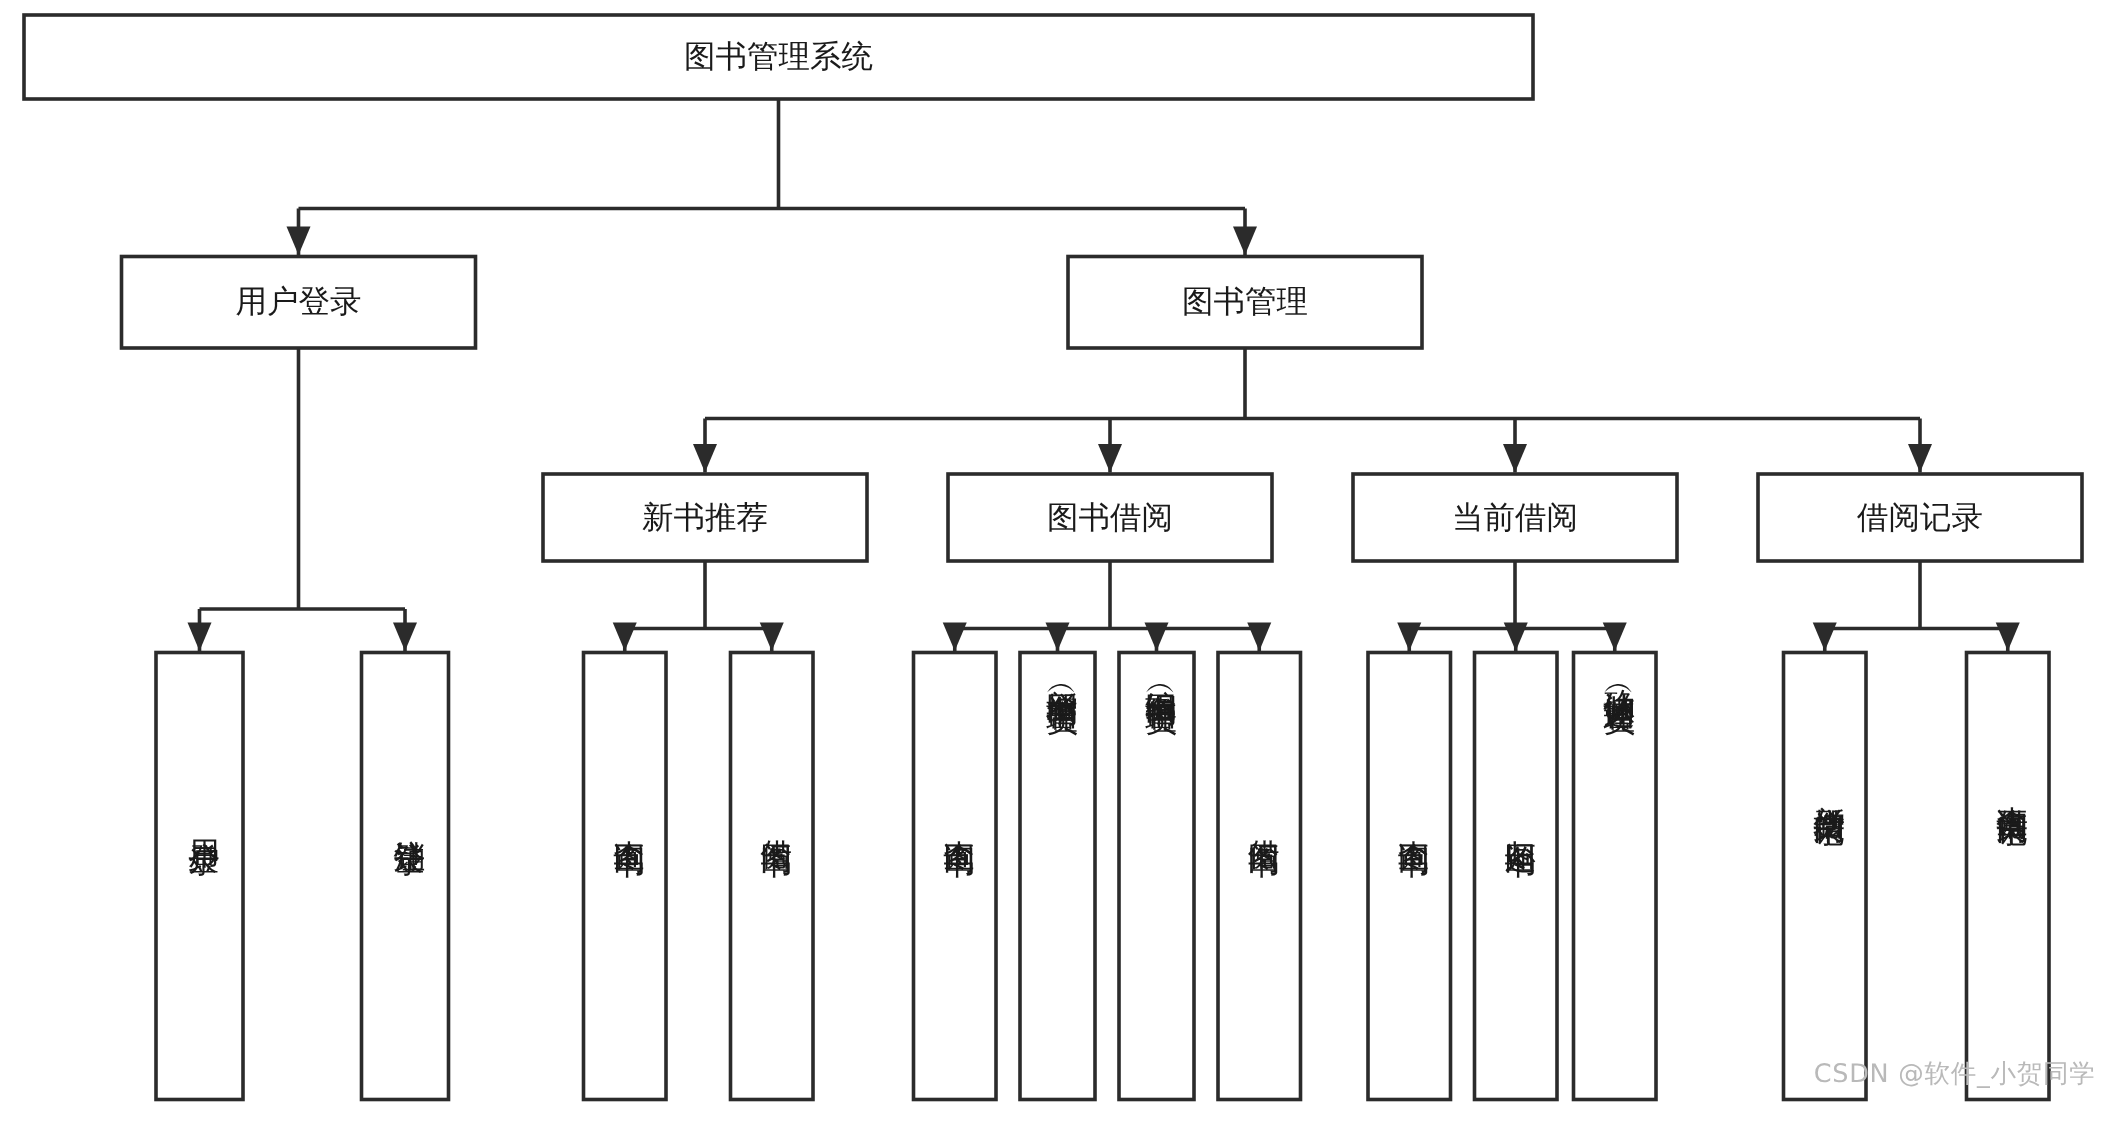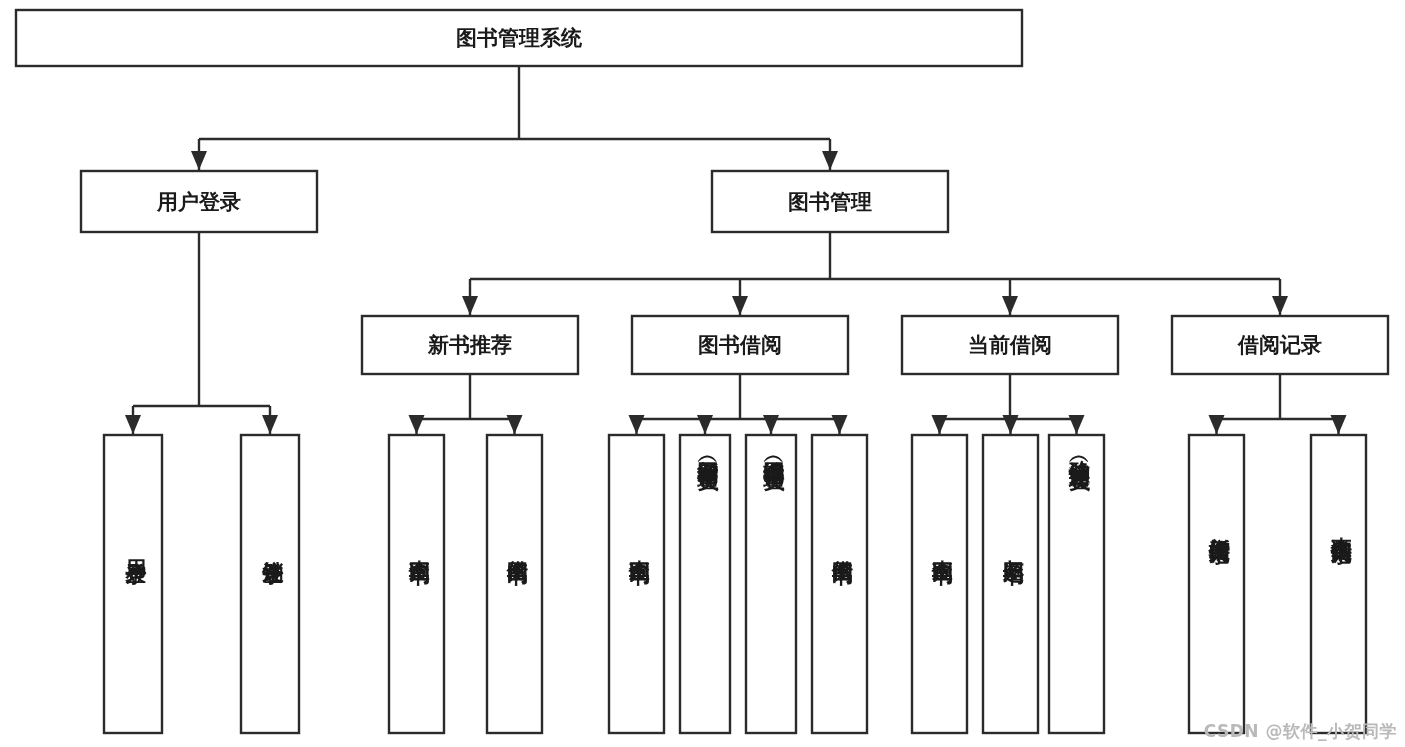--- a/index.html
+++ b/index.html
@@ -11,21 +11,20 @@
     width: 1405px;
     height: 747px;
     font-family: "DejaVu Sans", "Liberation Sans", sans-serif;
     overflow: hidden;
   }
   #diagram-root {
     position: relative;
     width: 1405px;
     height: 747px;
     background: #ffffff;
-    font-weight: bold;
   }
   svg#diagram-svg {
     position: absolute;
     top: 0;
     left: 0;
     width: 1405px;
     height: 747px;
   }
   .node-rect {
     fill: #ffffff;
@@ -58,21 +57,21 @@
     line-height: 1.08;
     color: #1a1a1a;
     letter-spacing: 1.5px;
     white-space: nowrap;
     text-align: center;
     pointer-events: none;
   }
   .watermark {
     position: absolute;
     right: 8px;
-    bottom: 4px;
+    bottom: 20px;
     font-family: "DejaVu Sans", "Liberation Sans", sans-serif;
     font-size: 17px;
     color: #b9b9b9;
     letter-spacing: 0.5px;
     white-space: nowrap;
   }
 </style>
 </head>
 <body>
 

